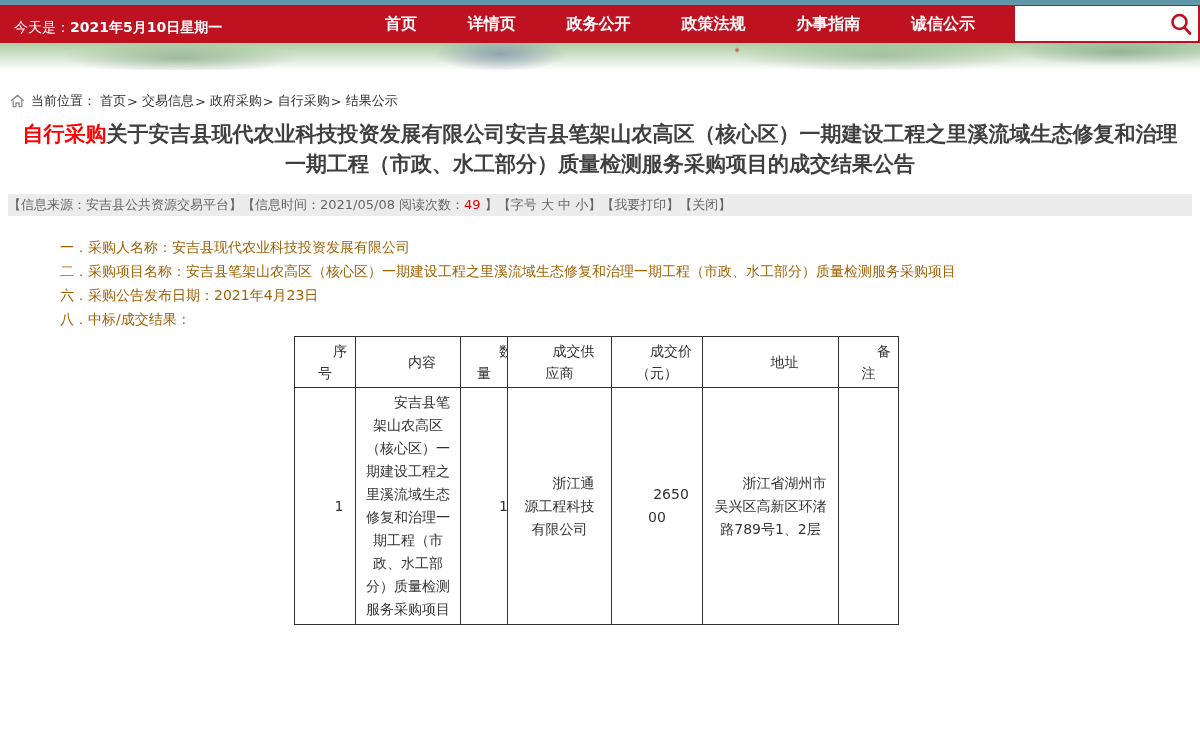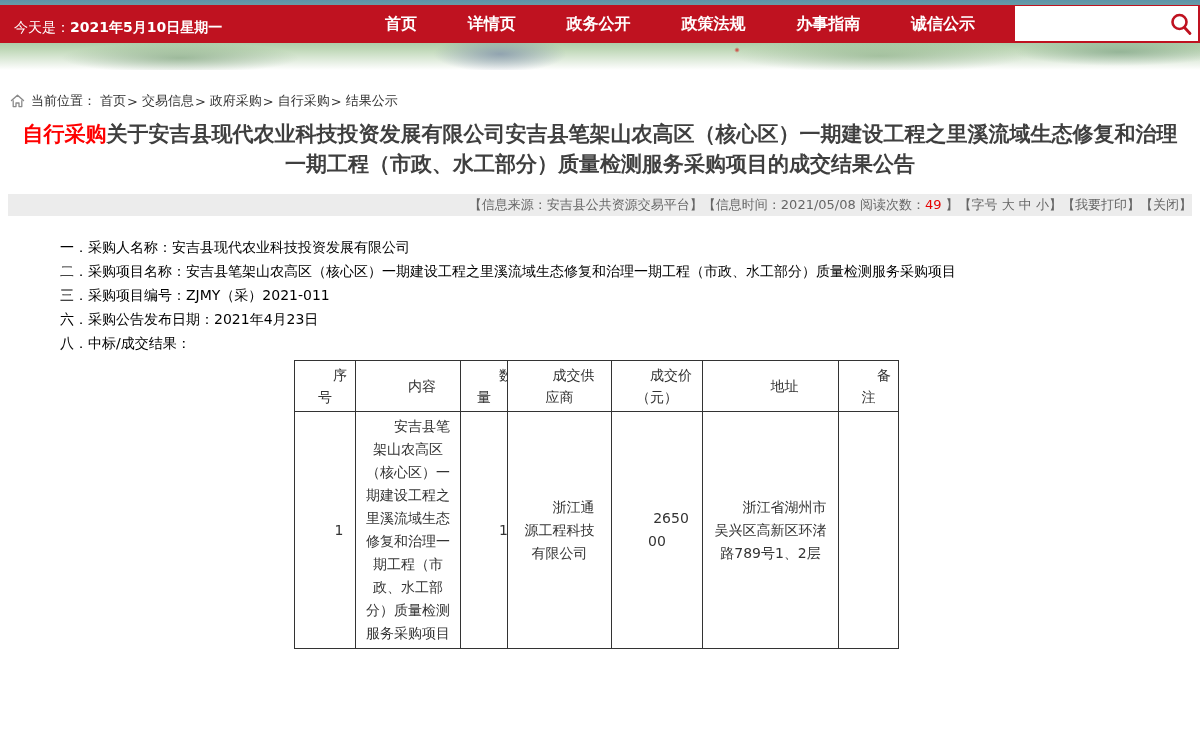--- a/index.html
+++ b/index.html
@@ -58,28 +58,28 @@
   
   .page-title {
     width:1170px; margin:9px auto 0; text-align:center;
     font-size:21px; font-weight:bold; color:#3f3f3f; line-height:30px;
   }
   .page-title .title-tag { color:#fe0000; }
 
   
   .infobar {
     margin:15px 8px 0 8px; height:22px; line-height:22px;
-    background:#ececec; text-align:right; font-size:13px; color:#666;
+    background:#ececec; text-align:left; font-size:13px; color:#666;
     white-space:nowrap;
   }
   .infobar .views { color:#e60000; }
   .infobar .ctrl { cursor:pointer; }
 
   
-  .announcement { margin:24px 0 0 60px; font-size:14px; color:#000000; }
+  .announcement { margin:24px 0 0 60px; font-size:14px; color:#a16207; }
   .announcement p { margin:0 0 9px 0; line-height:15px; }
 
   
   .table-region { margin:4px 0 0 294px; }
   table.result { border-collapse:collapse; table-layout:fixed; width:604px; }
   .result th, .result td {
     border:1px solid #333; font-weight:normal; font-size:14px; color:#333;
     text-align:center; vertical-align:middle; padding:3px 10px;
     text-indent:2em; line-height:23px; word-break:break-all; overflow:hidden;
   }
@@ -136,21 +136,20 @@
 
 <h1 class="page-title"><span class="title-tag">自行采购</span><span>关于安吉县现代农业科技投资发展有限公司安吉县笔架山农高区（核心区）一期建设工程之里溪流域生态修复和治理一期工程（市政、水工部分）质量检测服务采购项目的成交结果公告</span></h1>
 
 <div class="infobar">
   <span>【信息来源：安吉县公共资源交易平台】</span><span>【信息时间：2021/05/08 阅读次数：</span><span class="views">49</span><span> 】</span><span>【字号 </span><span class="ctrl">大</span><span class="ctrl"> 中 </span><span class="ctrl">小</span><span>】</span><span class="ctrl">【我要打印】</span><span class="ctrl">【关闭】</span>
 </div>
 
 <div class="announcement">
   <p>一．采购人名称：安吉县现代农业科技投资发展有限公司</p>
   <p>二．采购项目名称：安吉县笔架山农高区（核心区）一期建设工程之里溪流域生态修复和治理一期工程（市政、水工部分）质量检测服务采购项目</p>
-  <p>三．采购项目编号：ZJMY（采）2021-011</p>
   <p>六．采购公告发布日期：2021年4月23日</p>
   <p>八．中标/成交结果：</p>
 </div>
 
 <div class="table-region">
   <table class="result">
     <colgroup>
       <col style="width:61px">
         <col style="width:105px">
         <col style="width:47px">

